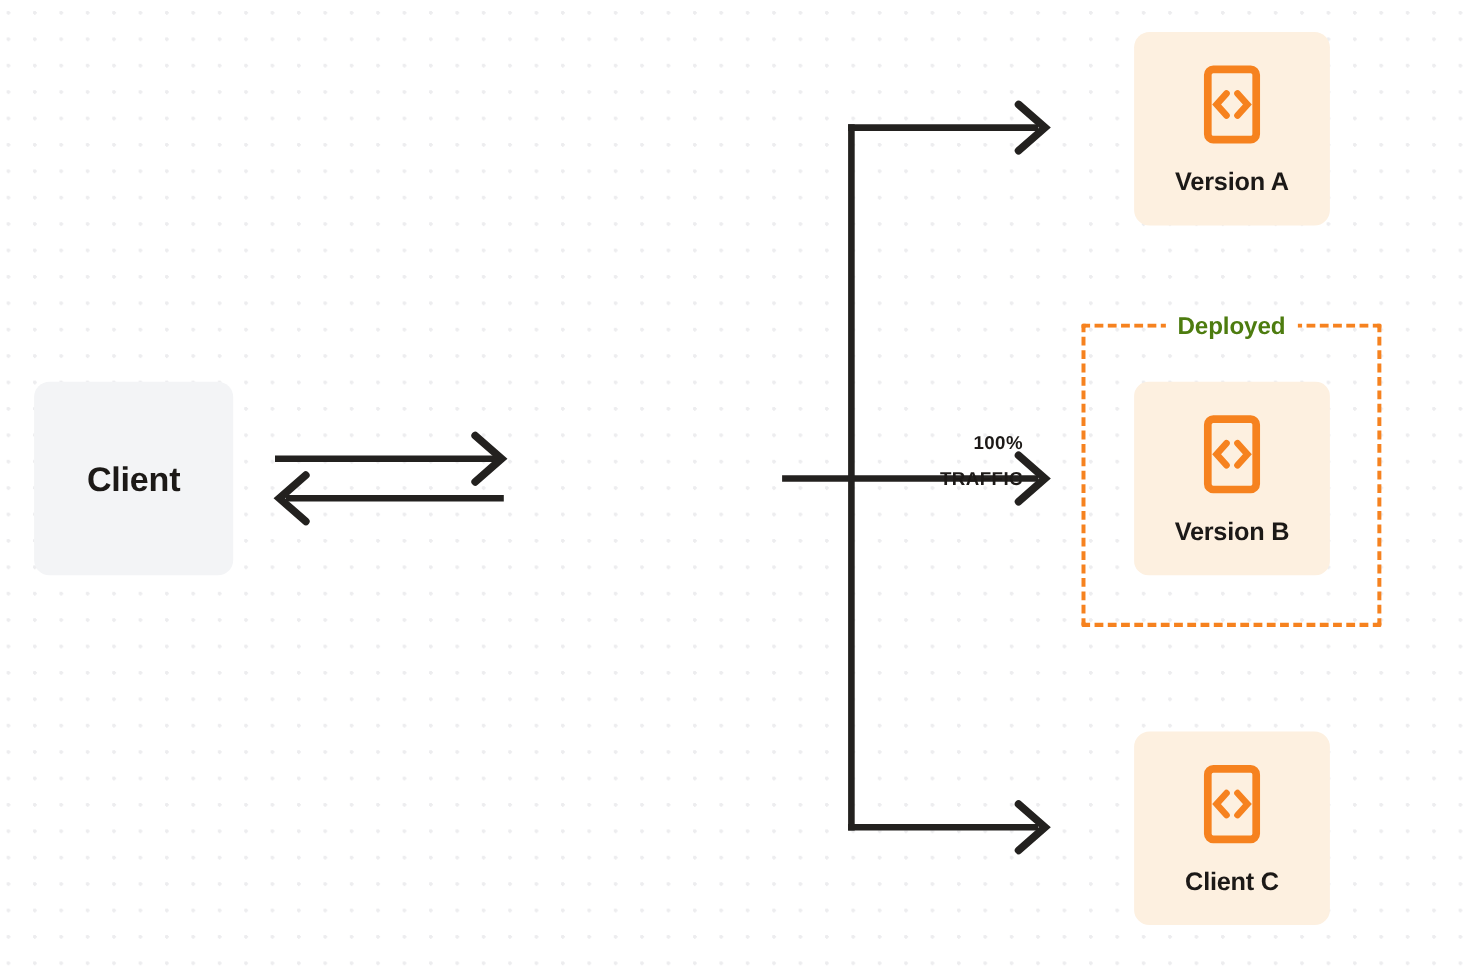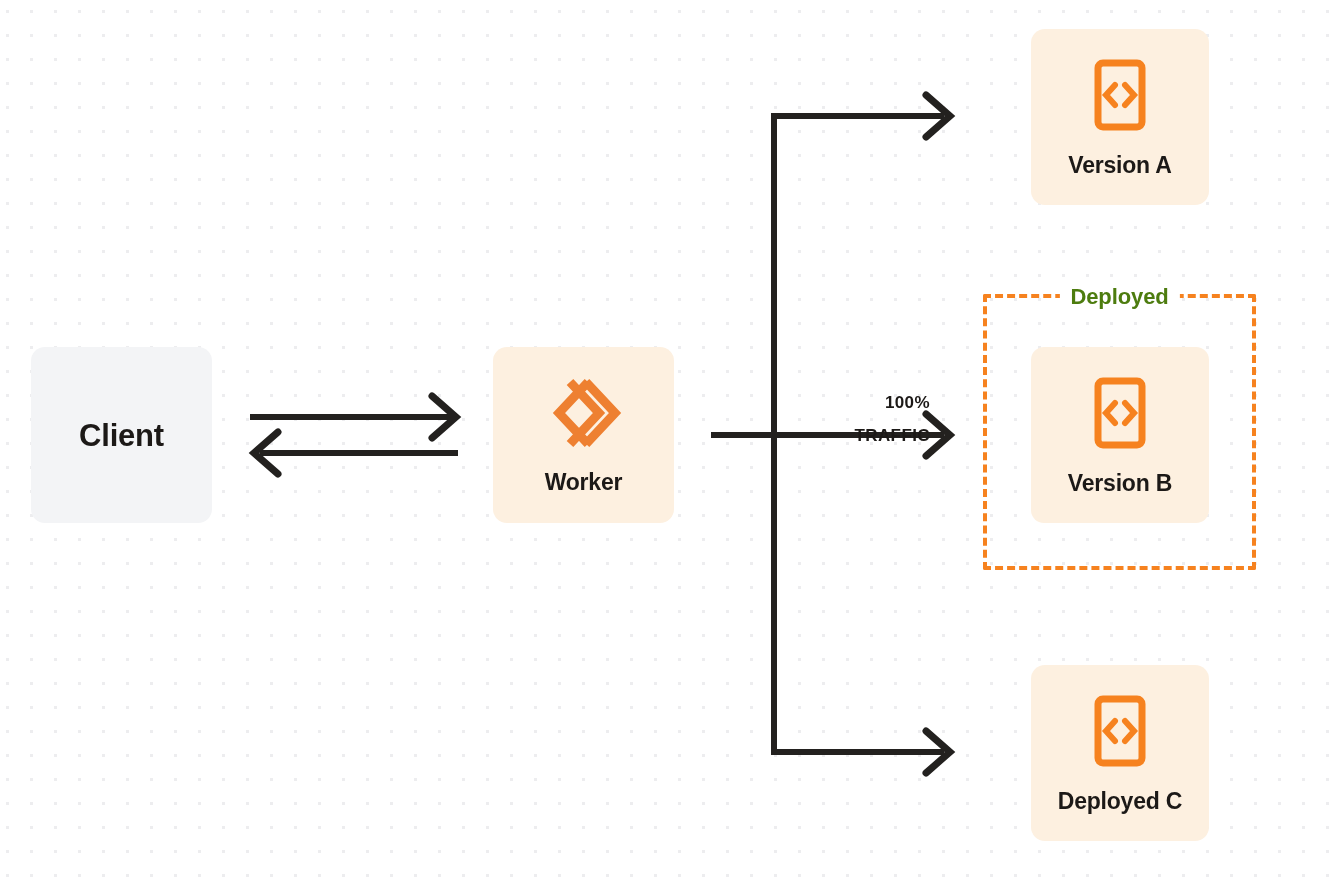--- a/index.html
+++ b/index.html
@@ -181,33 +181,20 @@
     <g>
       <line x1="771" y1="752" x2="944" y2="752" stroke="#23211f" stroke-width="6" stroke-linecap="butt"></line>
       <polyline points="926,731 950,752 926,773" fill="none" stroke="#23211f" stroke-width="7" stroke-linecap="round" stroke-linejoin="miter"></polyline>
     </g>
   </svg>
 
   <div class="node node-client">
     <span class="node-label">Client</span>
   </div>
 
-  <div class="node node-worker">
-    <span class="icon-wrap">
-      <svg width="78" height="72" viewBox="0 0 78 72" aria-hidden="true">
-
-        <path d="M43 5 L14 36 L43 67" fill="none" stroke="#ee8031" stroke-width="9" stroke-linecap="butt" stroke-linejoin="miter"></path>
-
-        <path d="M41 5 L70 36 L41 67" fill="none" stroke="#ee8031" stroke-width="9" stroke-linecap="butt" stroke-linejoin="miter"></path>
-
-        <path d="M25 5 L54 36 L25 67" fill="none" stroke="#ee8031" stroke-width="9" stroke-linecap="butt" stroke-linejoin="miter"></path>
-      </svg>
-    </span>
-    <span class="node-label">Worker</span>
-  </div>
 
   <div class="node node-version node-version-a">
     <span class="icon-wrap">
       <svg width="54" height="74" viewBox="0 0 54 74" aria-hidden="true">
         <rect x="5" y="5" width="44" height="64" rx="5" ry="5" fill="none" stroke="#f6821f" stroke-width="7"></rect>
         <polyline points="22,27 13,37 22,47" fill="none" stroke="#f6821f" stroke-width="6" stroke-linecap="round" stroke-linejoin="miter"></polyline>
         <polyline points="32,27 41,37 32,47" fill="none" stroke="#f6821f" stroke-width="6" stroke-linecap="round" stroke-linejoin="miter"></polyline>
       </svg>
     </span>
     <span class="node-label">Version A</span>
@@ -225,21 +212,21 @@
   </div>
 
   <div class="node node-version node-version-c">
     <span class="icon-wrap">
       <svg width="54" height="74" viewBox="0 0 54 74" aria-hidden="true">
         <rect x="5" y="5" width="44" height="64" rx="5" ry="5" fill="none" stroke="#f6821f" stroke-width="7"></rect>
         <polyline points="22,27 13,37 22,47" fill="none" stroke="#f6821f" stroke-width="6" stroke-linecap="round" stroke-linejoin="miter"></polyline>
         <polyline points="32,27 41,37 32,47" fill="none" stroke="#f6821f" stroke-width="6" stroke-linecap="round" stroke-linejoin="miter"></polyline>
       </svg>
     </span>
-    <span class="node-label">Deployed C</span>
+    <span class="node-label">Client C</span>
   </div>
 
   <div class="deployed-frame">
     <span class="deployed-frame-label">Deployed</span>
   </div>
 
   <div class="traffic-label">
     <span>100%</span>
     <span>TRAFFIC</span>
   </div>

